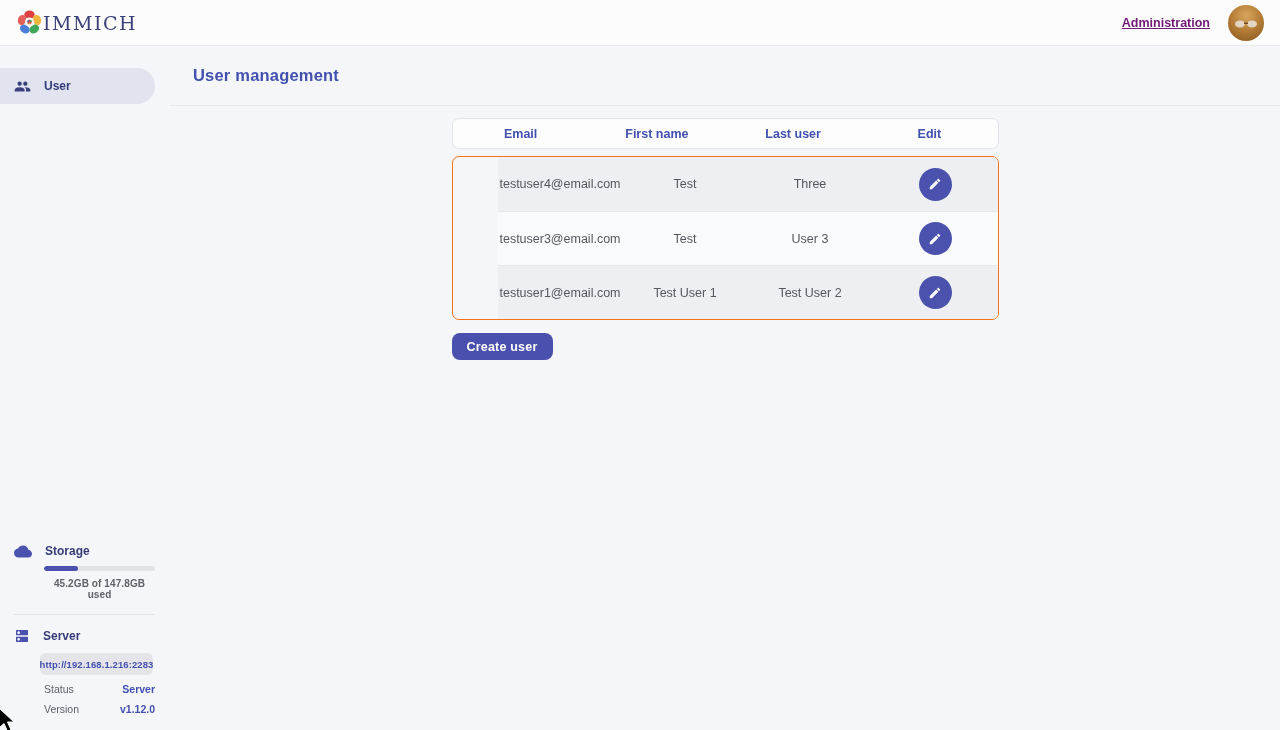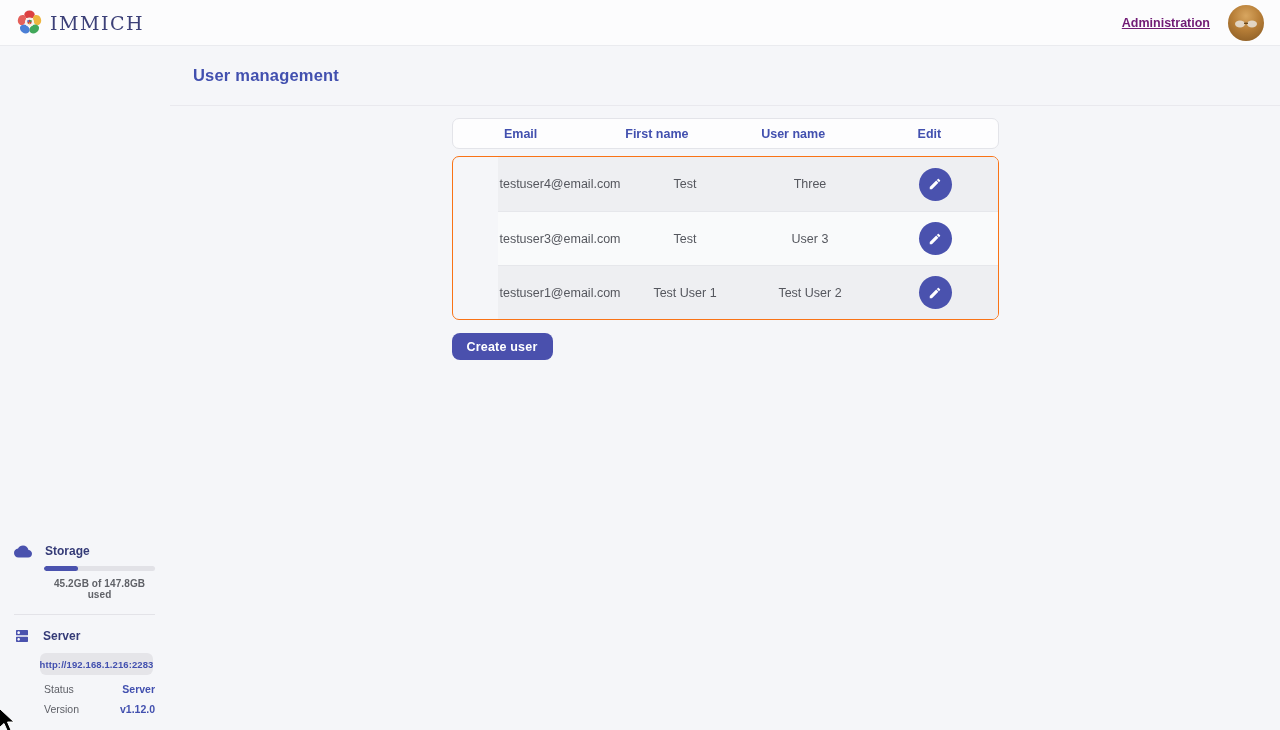--- a/index.html
+++ b/index.html
@@ -4,21 +4,21 @@
 <style>
   * { margin:0; padding:0; box-sizing:border-box; }
   html,body { width:1280px; height:730px; }
   body { font-family:"Liberation Sans", sans-serif; }
 
   .app { position:relative; width:1280px; height:730px; background:#f5f6f9; overflow:hidden; }
 
   
   .topbar { position:absolute; top:0; left:0; right:0; height:46px; background:#fcfcfd;
             border-bottom:1px solid #eaebef; display:flex; align-items:center; z-index:5; }
-  .brand { display:flex; align-items:center; gap:7px; padding-left:16px; width:180px; flex:0 0 180px; }
+  .brand { display:flex; align-items:center; padding-left:16px; width:180px; flex:0 0 180px; }
   .brand-name { font-family:"DejaVu Serif", serif; font-size:19px; letter-spacing:1.5px;
                 color:#3c4078; font-weight:500; }
   .search-box { width:480px; height:36px; background:#e4e5e9; border-radius:8px;
                 display:flex; align-items:center; }
   .search-box input { width:100%; height:100%; background:transparent; border:none; outline:none;
                       padding-left:22px; font-size:12.5px; color:#5b5e68;
                       font-family:"Liberation Sans", sans-serif; }
   .search-box input::placeholder { color:#9a9da8; }
   .topbar-right { margin-left:auto; display:flex; align-items:center; gap:18px; padding-right:16px; }
   .admin-link { font-size:12.5px; font-weight:700; color:#701a75; text-decoration:underline; cursor:pointer;margin-left:12px; }
@@ -106,20 +106,28 @@
         <svg class="glasses" width="26" height="8" viewBox="0 0 26 8">
           <ellipse cx="7" cy="4" rx="5" ry="3.4" fill="#e8e3da" opacity="0.85"></ellipse>
           <ellipse cx="19" cy="4" rx="5" ry="3.4" fill="#e8e3da" opacity="0.85"></ellipse>
           <rect x="11" y="2.6" width="4" height="1.4" fill="#6b4a1d"></rect>
         </svg>
       </div>
     </div>
   </header>
 
   <aside class="sidebar">
+    <div class="nav-pill">
+      <span style="display:flex;">
+        <svg width="17" height="17" viewBox="0 0 24 24" fill="#3a3f7d">
+          <path d="M16 11c1.66 0 2.99-1.34 2.99-3S17.66 5 16 5c-1.66 0-3 1.34-3 3s1.34 3 3 3zm-8 0c1.66 0 2.99-1.34 2.99-3S9.66 5 8 5C6.34 5 5 6.34 5 8s1.34 3 3 3zm0 2c-2.33 0-7 1.17-7 3.5V19h14v-2.5c0-2.33-4.67-3.5-7-3.5zm8 0c-.29 0-.62.02-.97.05 1.16.84 1.97 1.97 1.97 3.45V19h6v-2.5c0-2.33-4.67-3.5-7-3.5z"></path>
+        </svg>
+      </span>
+      <span class="nav-label">User</span>
+    </div>
 
     <div class="status-panel">
       <div class="panel-head">
         <span style="display:flex;">
           <svg width="18" height="13" viewBox="0 0 24 16" fill="#4a52ae">
             <path d="M19.35 6.04C18.67 2.59 15.64 0 12 0 9.11 0 6.6 1.64 5.35 4.04 2.34 4.36 0 6.91 0 10c0 3.31 2.69 6 6 6h13c2.76 0 5-2.24 5-5 0-2.64-2.05-4.78-4.65-4.96z"></path>
           </svg>
         </span>
         <span class="panel-title">Storage</span>
       </div>
@@ -154,21 +162,21 @@
   <main class="main">
     <div class="page-header">
       <h1 class="page-title">User management</h1>
     </div>
 
     <section class="content">
 
       <div class="thead">
         <div>Email</div>
         <div>First name</div>
-        <div>User name</div>
+        <div>Last user</div>
         <div>Edit</div>
       </div>
 
       <div class="tbody">
         <div class="trow">
           <div>testuser4@email.com</div>
           <div>Test</div>
           <div>Three</div>
           <div>
             <button class="edit-btn">

